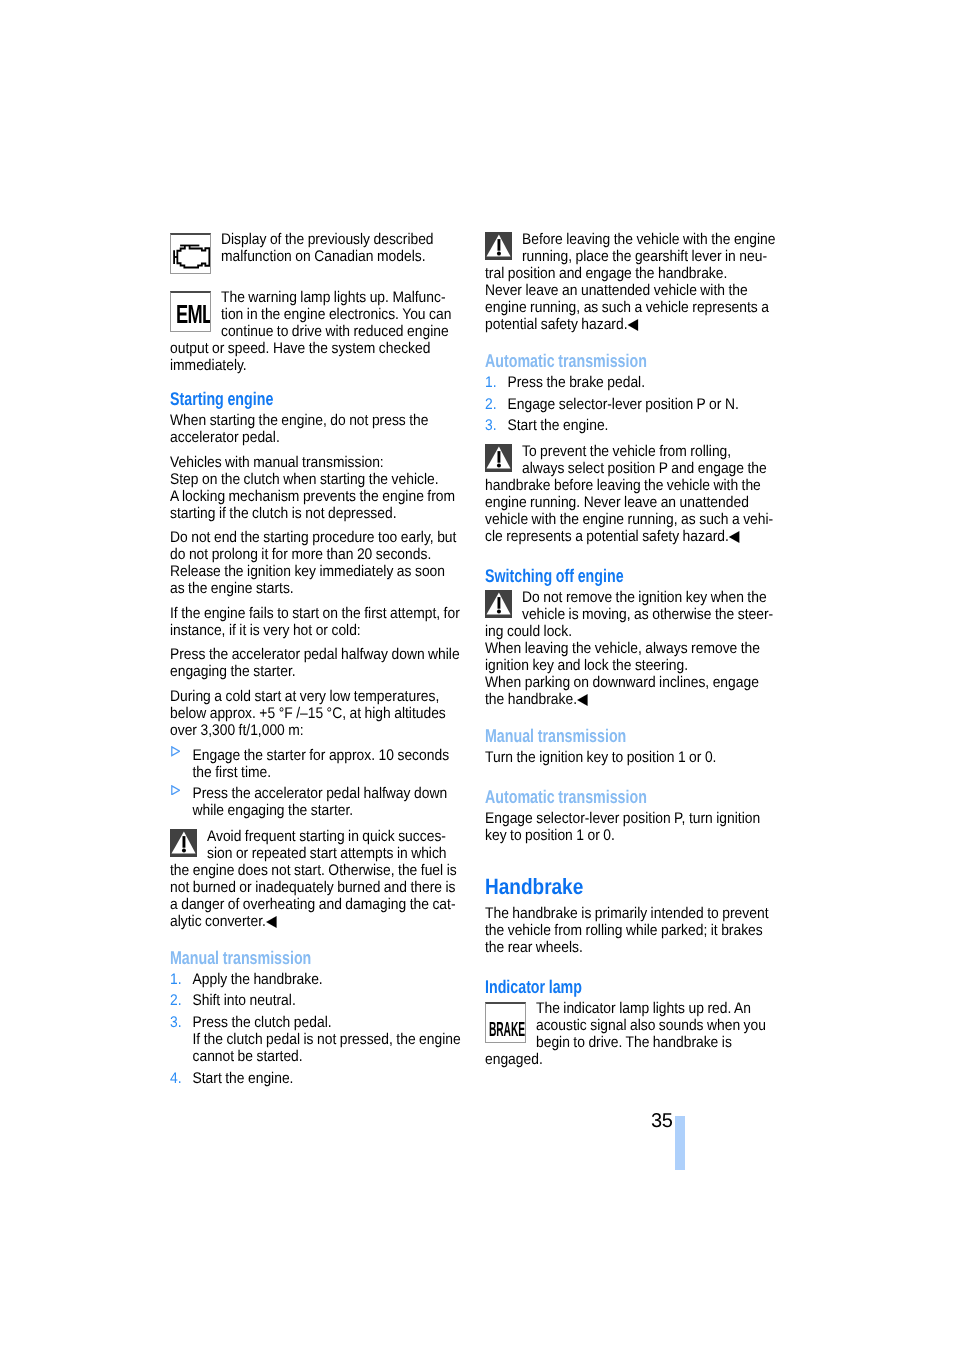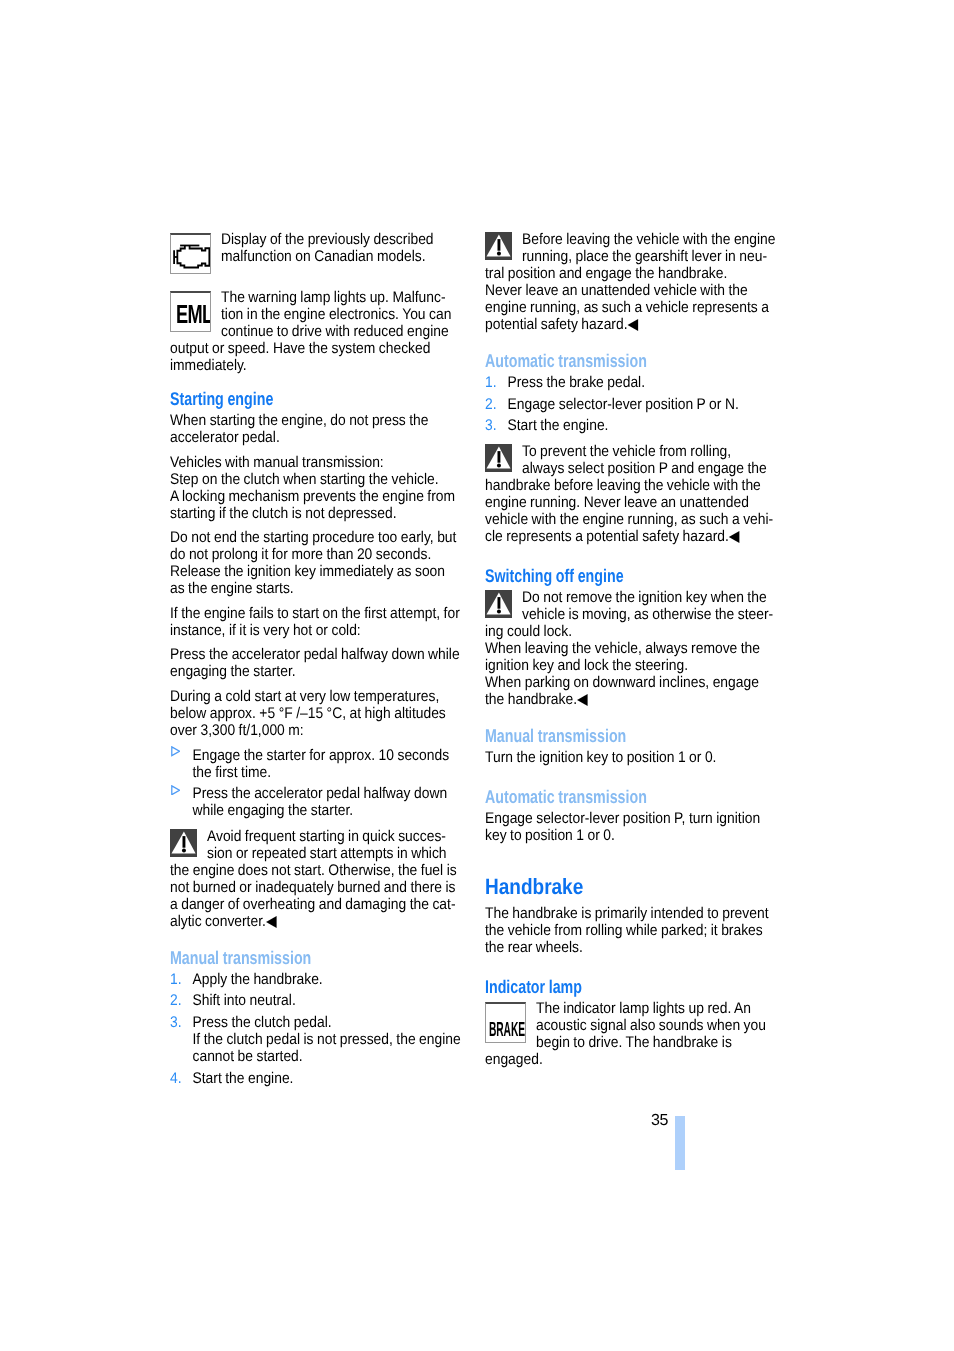--- a/index.html
+++ b/index.html
@@ -60,21 +60,21 @@
   ul.arrows > li .arw { position:absolute; left:0.8px; top:-0.5px; }
 
   
   .tab { position:absolute; left:811px; width:55.5px; }
   .tab .lbl { position:absolute; white-space:nowrap; font-size:13.5px; font-weight:bold;
               color:#ffffff; transform:rotate(-90deg); transform-origin:0 0;
               left:5.2px; letter-spacing:0.75px; line-height:13.5px; }
   .tab.active { background:#0168f5; }
   .tab.idle   { background:#b5d5fc; }
 
-  .pagenum { position:absolute; left:651px; top:1113px; font-size:16px; line-height:16px; color:#000; letter-spacing:-0.3px;text-align:center; }
+  .pagenum { position:absolute; left:651px; top:1113px; font-size:20px; line-height:16px; color:#000; letter-spacing:-0.3px;text-align:center; }
   .pagebar { position:absolute; left:675px; top:1116px; width:10px; height:54px; background:#aed0fb; }
 </style>
 </head>
 <body>
 
 <div class="page">
 
   <div class="column left">
 
     <div class="iconnote">

